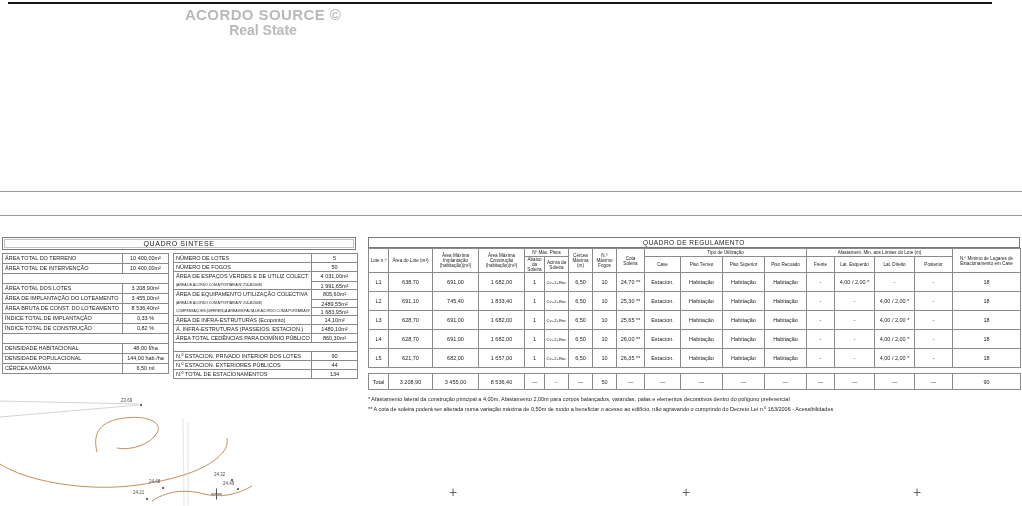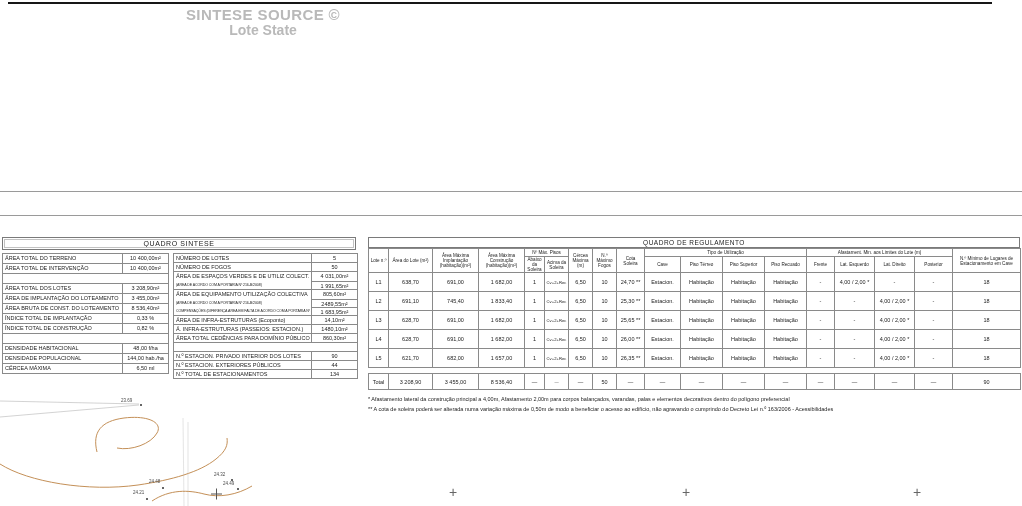--- a/index.html
+++ b/index.html
@@ -70,22 +70,22 @@
            line-height:13px; text-align:center; font-weight:normal; }
 </style>
 </head>
 <body>
 
 <div class="canvas">
 
   <div class="top-rule"></div>
 
   <div class="watermark">
-    <div class="l1">SINTESE SOURCE ©</div>
-    <div class="l2">Lote State</div>
+    <div class="l1">ACORDO SOURCE ©</div>
+    <div class="l2">Real State</div>
   </div>
 
   <div class="hrule hrule1"></div>
   <div class="hrule hrule2"></div>
 
   <section class="sintese">
     <div class="boxtitle inner">QUADRO SINTESE</div>
     <div class="cols">
       <table class="stable sleft">
         <tbody id="sintese-left-body">

